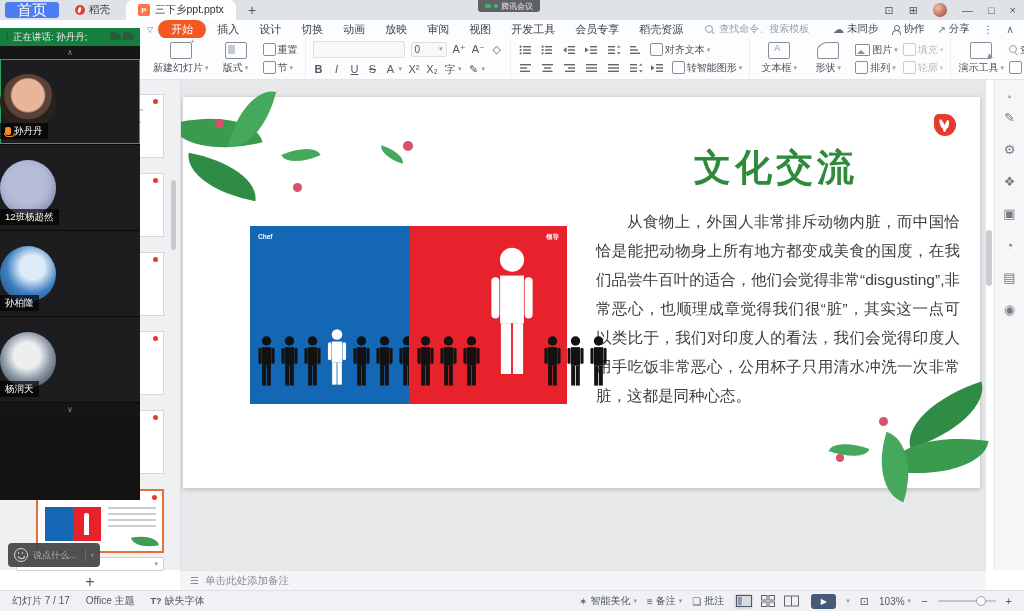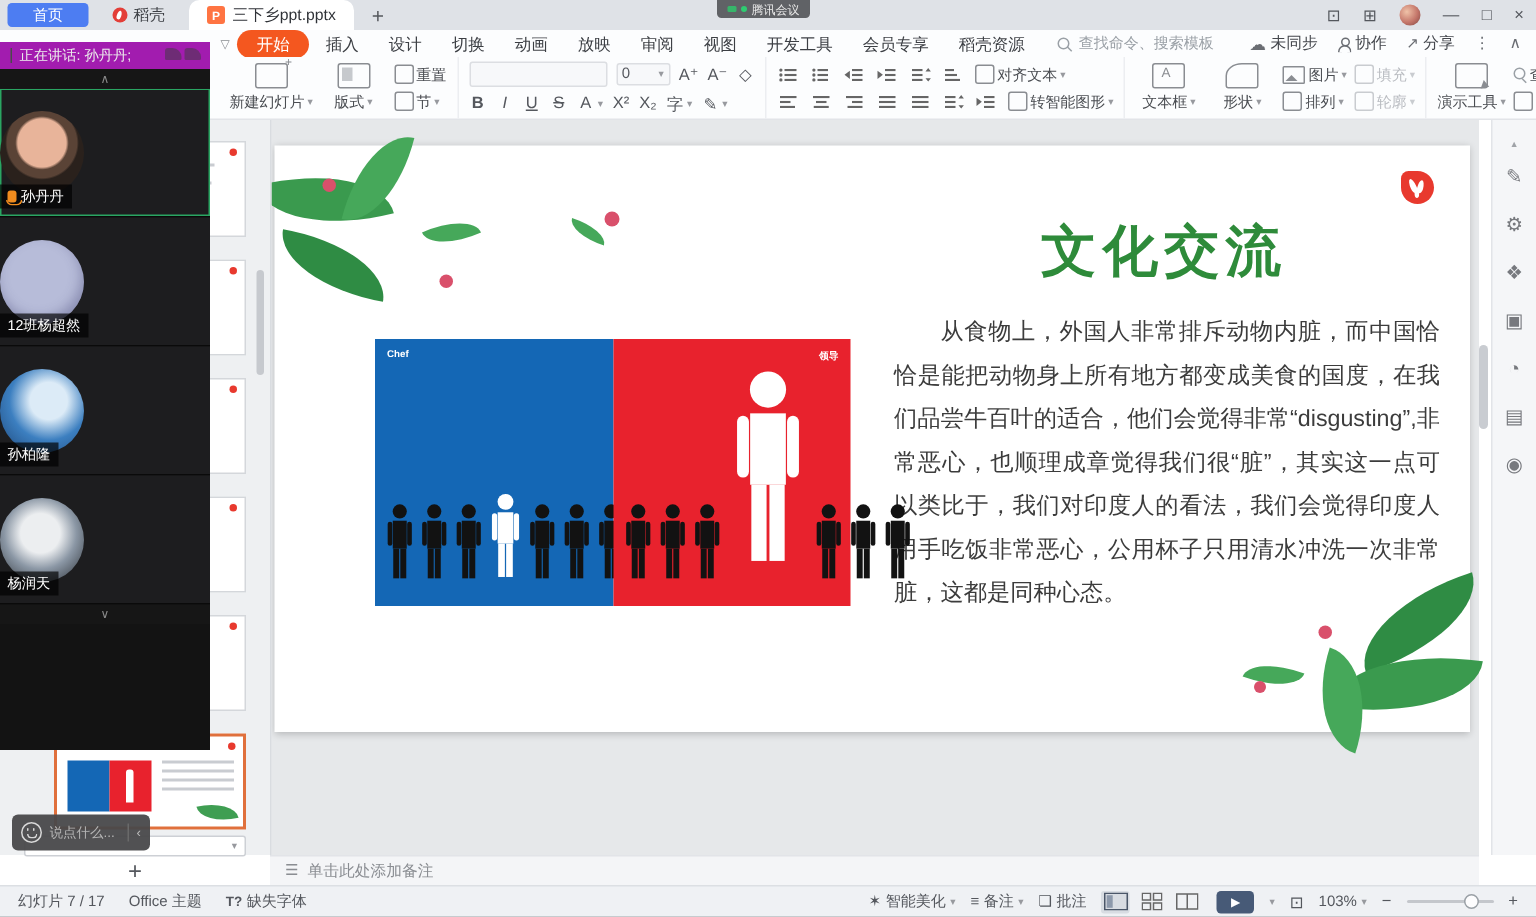--- a/index.html
+++ b/index.html
@@ -1,21 +1,21 @@
 <!DOCTYPE html>
 <html><head>
 <meta charset="utf-8">
 <style>
   html,body{margin:0;padding:0;background:#9aa0a6;}
   .app{position:relative;width:1024px;height:611px;overflow:hidden;background:#fff;
        font-family:"Liberation Sans","DejaVu Sans",sans-serif;-webkit-font-smoothing:antialiased;}
 
   
   .tabbar{position:absolute;left:0;top:0;width:1024px;height:20px;background:#dfe2e7;display:flex;align-items:center;z-index:60;}
-  .tab-home{margin-left:5px;width:54px;height:16px;background:#4d7df2;border-radius:3px;color:#fff;font-size:10px;display:flex;align-items:center;justify-content:center;}
+  .tab-home{margin-left:5px;width:54px;height:16px;background:#4d7df2;border-radius:3px;color:#fff;font-size:15px;display:flex;align-items:center;justify-content:center;}
   .tab-docer{margin-left:6px;height:20px;padding:0 10px;display:flex;align-items:center;gap:4px;font-size:10.5px;color:#3c3f44;}
   .docer-ico{width:10px;height:10px;border-radius:50%;background:#e33e38;position:relative;}
   .docer-ico::after{content:"";position:absolute;left:3px;top:2px;width:3px;height:6px;background:#fff;border-radius:50% 50% 50% 50%/60% 60% 40% 40%;transform:rotate(18deg);}
   .tab-doc{margin-left:6px;height:20px;padding:0 12px;background:#fff;border-radius:7px 7px 0 0;display:flex;align-items:center;gap:5px;font-size:10.5px;color:#2f3237;}
   .ppt-ico{width:12px;height:12px;background:#ff7442;color:#fff;font-size:8px;font-weight:bold;border-radius:2px;display:flex;align-items:center;justify-content:center;}
   .tab-add{margin-left:12px;color:#55585e;font-size:14px;line-height:14px;}
   .meet-pill{position:absolute;left:478px;top:0;height:12px;padding:0 7px;background:#606266;border-radius:0 0 3px 3px;color:#e8e8e8;font-size:8px;display:flex;align-items:center;gap:3px;}
   .mp-dot{width:6px;height:4px;border-radius:1px;background:#37b56a;}
   .mp-dot.d2{background:#2ecb71;width:4px;height:4px;border-radius:50%;}
   .win-controls{position:absolute;right:8px;top:0;height:20px;display:flex;align-items:center;gap:15px;color:#54575d;font-size:11px;}
@@ -85,21 +85,21 @@
   .leaf{position:absolute;}
   .berry{position:absolute;border-radius:50%;background:#d9506b;}
   .slide-logo{position:absolute;right:24px;top:17px;width:22px;height:22px;background:#e8392e;border-radius:5px 11px 11px 11px;}
   .slide-logo i{position:absolute;background:#fff;border-radius:50% 50% 50% 50%/62% 62% 38% 38%;}
   .slide-logo i.l1{left:6px;top:5px;width:4px;height:10px;transform:rotate(-24deg);}
   .slide-logo i.l2{left:11px;top:6px;width:4px;height:9px;transform:rotate(14deg);}
   .slide-logo i.l3{left:9px;top:11px;width:3px;height:7px;transform:rotate(-4deg);}
 
   
   .meeting{position:absolute;left:0;top:28px;width:140px;height:472px;background:#131313;z-index:30;color:#ddd;}
-  .speakbar{height:18px;display:flex;align-items:center;gap:5px;padding:0 7px;font-size:9.5px;color:#ececec;background:#a21caf;}
+  .speakbar{height:18px;display:flex;align-items:center;gap:5px;padding:0 7px;font-size:9.5px;color:#ececec;background:#15803d;}
   .speakbar .vline{width:1px;height:10px;background:#4a4a4a;}
   .wm{position:absolute;right:6px;top:4px;display:flex;gap:2px;opacity:.5;}
   .wm i{width:11px;height:8px;background:#3c3c3c;border-radius:2px 6px 1px 1px;}
   .collapsebar{height:13px;text-align:center;color:#8a8a8a;font-size:8px;line-height:13px;background:#161616;}
   .tile{position:relative;height:85px;background:#1d1d1f;border-bottom:1px solid #0a0a0a;display:flex;align-items:center;justify-content:flex-start;}
   .tile.speaking{box-shadow:inset 0 0 0 1px #2aa562;}
   .pav{width:56px;height:56px;border-radius:50%;}
   .pav.p0{background:radial-gradient(circle at 50% 38%,#e8b49a 0 36%,#5a4336 40% 52%,#2a211c 55%);}
   .pav.p1{background:radial-gradient(circle at 50% 45%,#7d9ed2 0 40%,#39599a 70%,#1d2c4e);}
   .pav.p2{background:#b7bcd9;box-shadow:inset -2px -4px 8px rgba(60,60,110,.35);}

